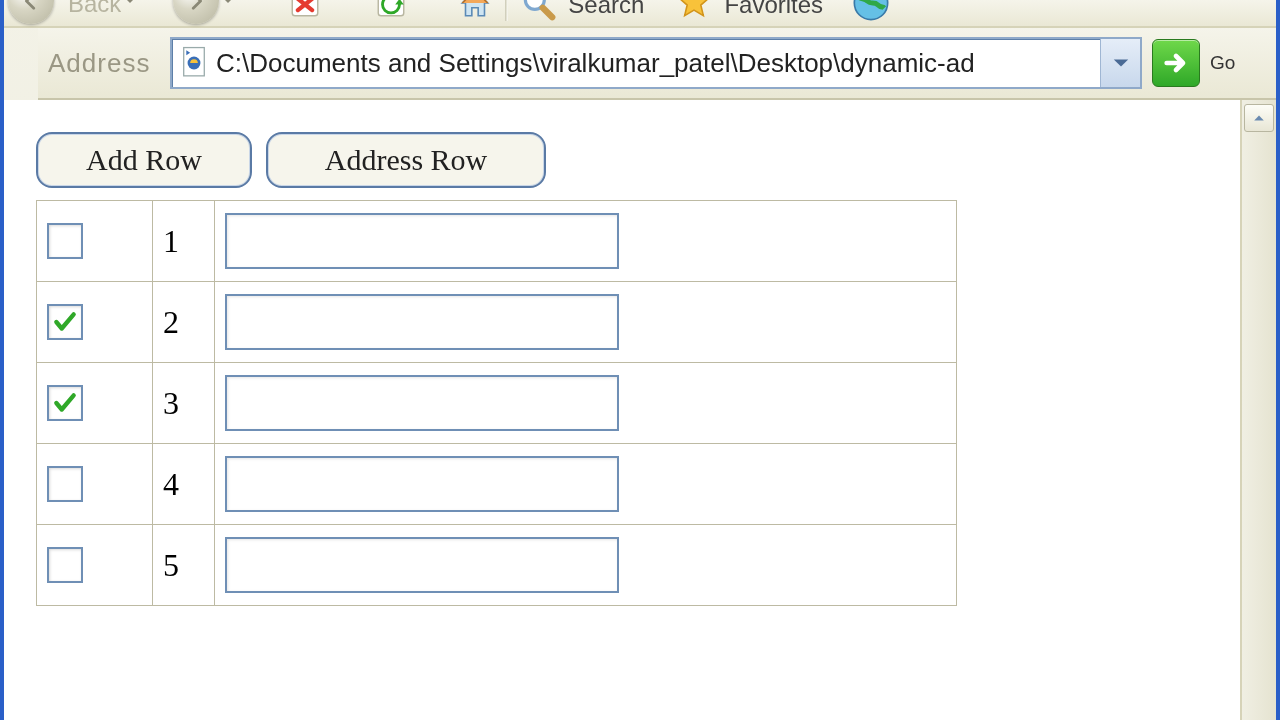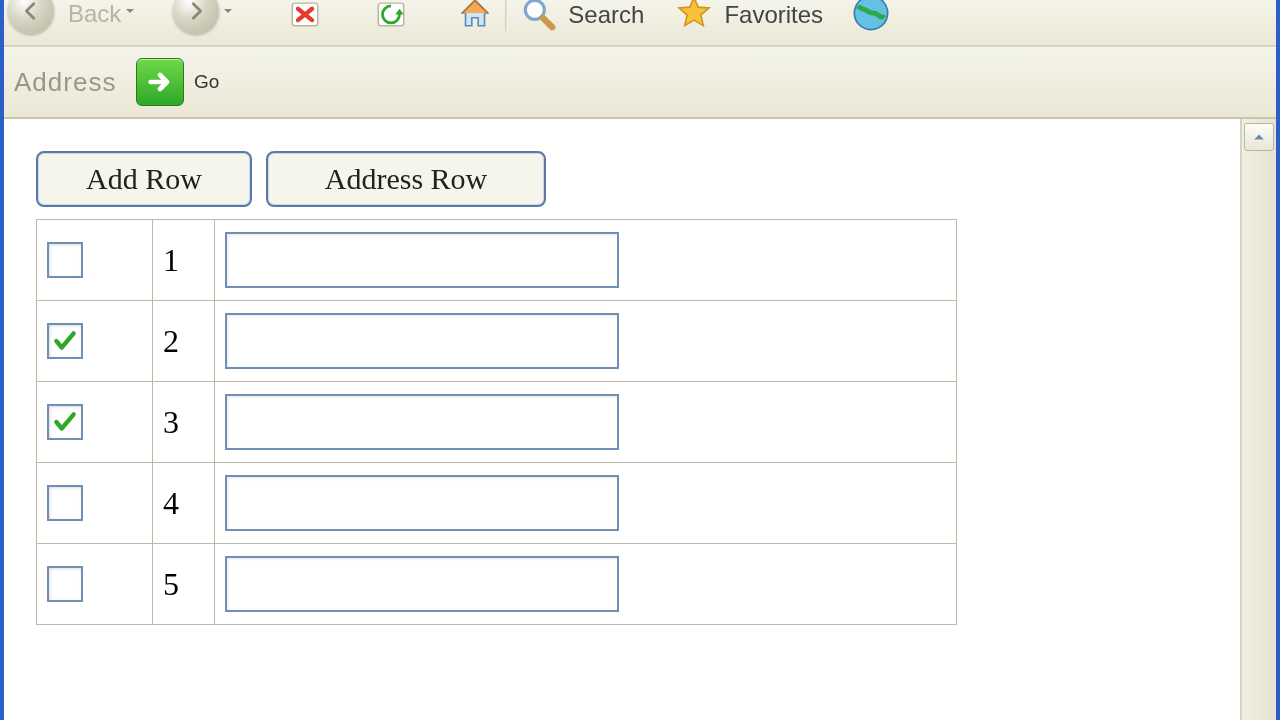--- a/index.html
+++ b/index.html
@@ -13,21 +13,21 @@
     .browser-chrome {
       background: linear-gradient(to bottom, #f3f2e7 0%, #ebe9d8 100%);
       border-left: 4px solid #2a5fc8;
       border-right: 4px solid #2a5fc8;
       height: 100%;
       display: flex;
       flex-direction: column;
     }
     
     .toolbar {
-      height: 47px;
+      height: 28px;
       background: linear-gradient(to bottom, #f5f4ea 0%, #eae8d5 100%);
       border-bottom: 2px solid #d6d3b8;
       display: flex;
       align-items: center;
       padding: 0 4px 6px 4px;
       gap: 4px;
     }
     .nav-btn {
       width: 46px;
       height: 46px;
@@ -81,20 +81,21 @@
     
     
     .addressbar {
       height: 72px;
       background: linear-gradient(to bottom, #f5f4ea 0%, #eae8d5 100%);
       border-bottom: 2px solid #c8c5aa;
       display: flex;
       align-items: center;
       padding: 0 10px;
       gap: 10px;
+      margin-left: 34px;
     }
     .addr-label {
       font-size: 26px;
       color: #9a9784;
       letter-spacing: 1px;
       width: 112px;
     }
     .addr-box {
       flex: 0 0 972px;
       height: 52px;
@@ -173,21 +174,21 @@
       justify-content: center;
     }
     
     .btn-row { display: flex; gap: 14px; margin-bottom: 12px; }
     .win-btn {
       height: 56px;
       padding: 16px 24px;
       font-size: 30px;
       background: #f6f5ec;
       border: 2px solid #5a7aa5;
-      border-radius: 8px;
+      border-radius: 16px;
       display: flex;
       align-items: center;
       justify-content: center;
       cursor: default;
       color: #222;
       font-family: "Times New Roman", serif;
       text-align: right;
     }
     .win-btn:first-child { width: 216px; }
     .win-btn:last-child { width: 280px; }
@@ -296,20 +297,36 @@
       <svg width="40" height="40" viewBox="0 0 24 24">
         <circle cx="12" cy="12" r="10" fill="#65c0e6"></circle>
         <path d="M4 8c2 2 4 1 6 3s4 0 6 2 3 1 4 2" stroke="#2fa848" stroke-width="3" fill="none"></path>
         <circle cx="12" cy="12" r="10" fill="none" stroke="#3a7aa8" stroke-width="1"></circle>
       </svg>
     </div>
   </div>
 
   <div class="addressbar">
     <span class="addr-label">Address</span>
+    <div class="addr-box">
+      <div class="addr-fav">
+        <svg width="32" height="36" viewBox="0 0 24 28">
+          <rect x="4" y="2" width="16" height="22" fill="#fff" stroke="#9aa" stroke-width="1"></rect>
+          <path d="M6 4l3 2-3 2z" fill="#3a6fb8"></path>
+          <circle cx="12" cy="14" r="5" fill="#3a6fb8"></circle>
+          <path d="M9 14a3 3 0 0 1 6 0" fill="#f8c23a"></path>
+        </svg>
+      </div>
+      <span class="addr-text">C:\Documents and Settings\viralkumar_patel\Desktop\dynamic-ad</span>
+      <div class="addr-drop">
+        <svg width="18" height="18" viewBox="0 0 10 10">
+            <path d="M1 3l4 4 4-4" fill="#4a6a95"></path>
+          </svg>
+      </div>
+    </div>
     <div class="go-btn">
       <svg width="28" height="28" viewBox="0 0 24 24">
         <path d="M4 12h12M12 6l6 6-6 6" stroke="#fff" stroke-width="4" fill="none" stroke-linecap="round" stroke-linejoin="round"></path>
       </svg>
     </div>
     <span class="go-label">Go</span>
   </div>
 
   <div class="content-wrap">
     <div class="page">

